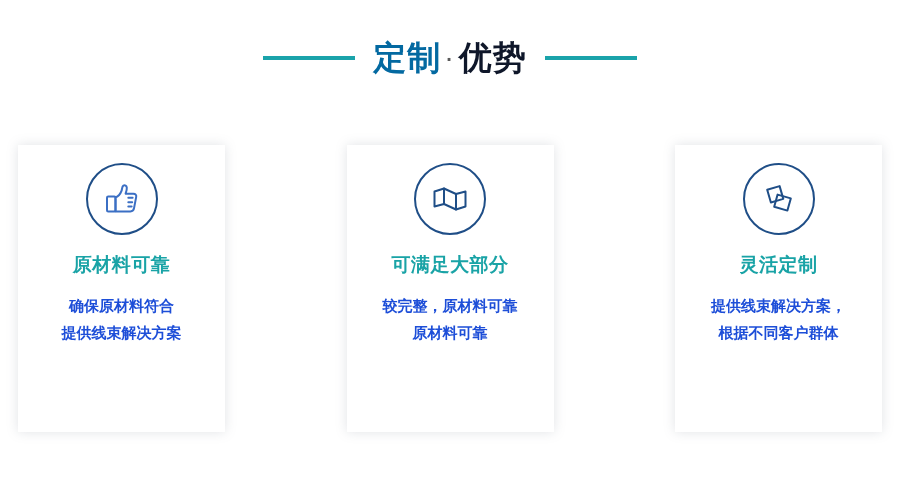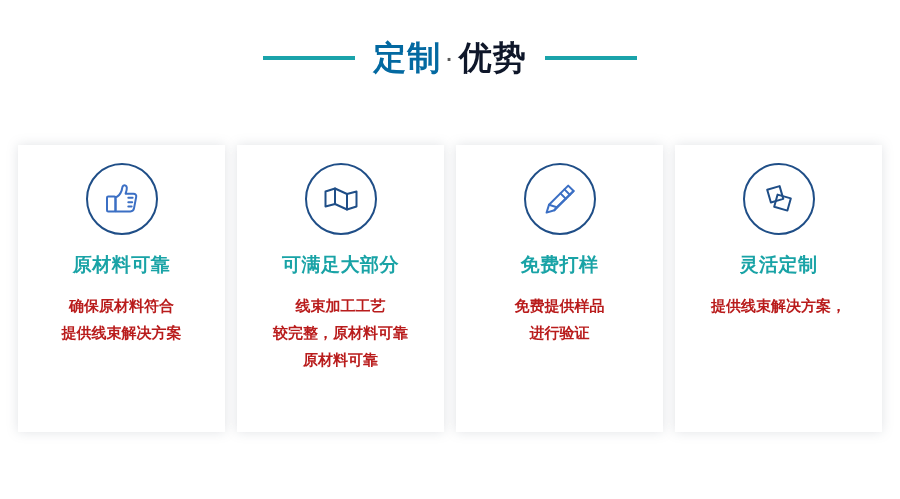--- a/index.html
+++ b/index.html
@@ -95,21 +95,21 @@
     font-weight: bold;
     color: #19a3a6;
     letter-spacing: 0.5px;
     line-height: 1;
     text-align: left;
   }
   .card-body {
     margin-top: 18px;
     font-size: 15px;
     font-weight: bold;
-    color: #b91c1c;
+    color: #1d4ed8;
     line-height: 27px;
     text-align: center;
     width: 190px;
   }
   .card-body-line { display: block; white-space: nowrap; }
 </style>
 </head>
 <body>
 
 <div class="section-header">
@@ -147,49 +147,33 @@
   <div class="feature-card">
     <div class="icon-circle">
       <svg width="40" height="40" viewBox="0 0 40 40" fill="none" stroke="#1f4e87" stroke-width="2" stroke-linejoin="round" stroke-linecap="round">
         <path d="M4.5 12.5 L14 9.5 L26 15 L35.5 12.5 L35.5 27.5 L26 30.5 L14 25 L4.5 27.5 Z"></path>
         <path d="M14 9.5 L14 25"></path>
         <path d="M26 15 L26 30.5"></path>
       </svg>
     </div>
     <div class="card-heading">可满足大部分</div>
     <div class="card-body">
-      <span class="card-body-line">线束加工工艺</span>
       <span class="card-body-line">较完整，原材料可靠</span>
       <span class="card-body-line">原材料可靠</span>
     </div>
   </div>
 
-  <div class="feature-card">
-    <div class="icon-circle">
-      <svg width="40" height="40" viewBox="0 0 40 40" fill="none" stroke="#3b6fc4" stroke-width="2" stroke-linejoin="round" stroke-linecap="round">
-        <path d="M28.2 6.6 L33.6 12 L14.4 31.2 L6.6 33.6 L9 25.8 Z"></path>
-        <path d="M9 25.8 L16.8 28.2 L14.4 31.2"></path>
-        <path d="M16.8 28.2 L33.6 12"></path>
-        <path d="M24.5 10.4 L29.8 15.7"></path>
-        <path d="M20.5 14.4 L25.8 19.7"></path>
-      </svg>
-    </div>
-    <div class="card-heading">免费打样</div>
-    <div class="card-body">
-      <span class="card-body-line">免费提供样品</span>
-      <span class="card-body-line">进行验证</span>
-    </div>
-  </div>
 
   <div class="feature-card">
     <div class="icon-circle">
       <svg width="40" height="40" viewBox="0 0 40 40" fill="none" stroke="#1f4e87" stroke-width="2" stroke-linejoin="round" stroke-linecap="round">
         <path d="M18.6 15.6 L31.8 19.4 L28.4 31.6 L15.2 27.8 Z"></path>
         <path d="M8.2 10.7 L20.6 7.1 L24.3 19.9 L11.9 23.5 Z"></path>
       </svg>
     </div>
     <div class="card-heading">灵活定制</div>
     <div class="card-body">
       <span class="card-body-line">提供线束解决方案，</span>
+      <span class="card-body-line">根据不同客户群体</span>
     </div>
   </div>
 
 </div>
 
 </body></html>

